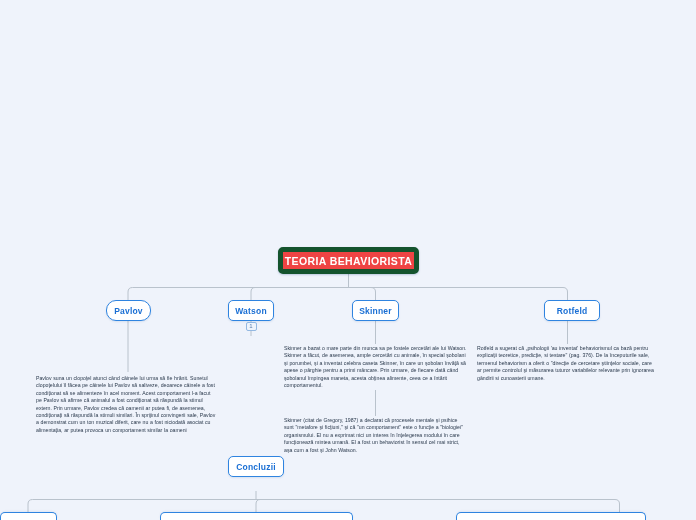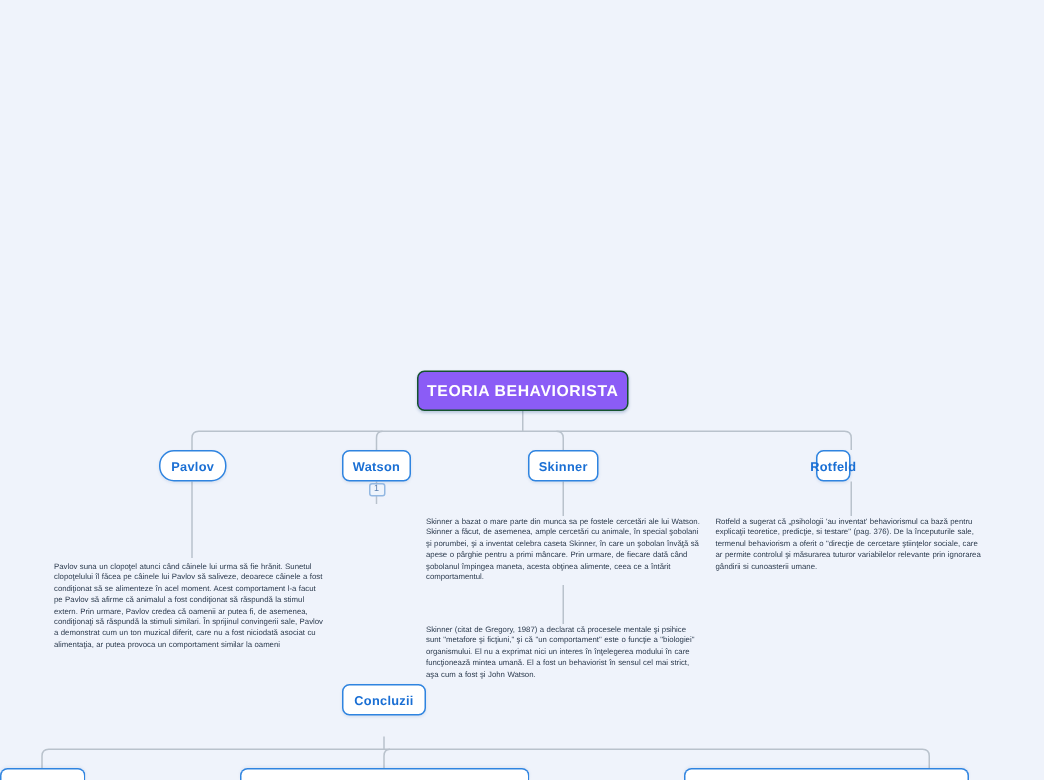--- a/index.html
+++ b/index.html
@@ -35,22 +35,22 @@
     position: absolute;
     box-sizing: border-box;
     border-radius: 5px;
     display: flex;
     align-items: center;
     justify-content: center;
     text-align: center;
     white-space: nowrap;
   }
   .node.root {
-    background: #8b5cf6;
-    border: 1px solid #14532d;
+    background: #ef4444;
+    border: 5px solid #14532d;
     color: #ffffff;
     font-weight: bold;
     font-size: 10.5px;
     letter-spacing: .4px;
     box-shadow: 0 1px 2px rgba(30,70,140,.25);
   }
   .node.branch {
     background: #ffffff;
     border: 1.6px solid #2f84e0;
     color: #1a6fd4;
@@ -132,21 +132,21 @@
 
   <div class="node branch" style="left:228px; top:300px; width:46px; height:21px;">
     <span>Watson</span>
   </div>
   <div class="badge" style="left:245.5px; top:322px;">1</div>
 
   <div class="node branch" style="left:352px; top:300px; width:47px; height:21px;text-align:center;">
     <span>Skinner</span>
   </div>
 
-  <div class="node branch" style="left:544px; top:300px; width:23px; height:21px;">
+  <div class="node branch" style="left:544px; top:300px; width:56px; height:21px;">
     <span>Rotfeld</span>
   </div>
 
   <div class="para" style="left:36px; top:375px; width:180px;">Pavlov suna un clopoţel atunci când câinele lui urma să fie hrănit. Sunetul clopoţelului îl făcea pe câinele lui Pavlov să saliveze, deoarece câinele a fost condiţionat să se alimenteze în acel moment. Acest comportament l-a facut pe Pavlov să afirme că animalul a fost condiţionat să răspundă la stimul extern. Prin urmare, Pavlov credea că oamenii ar putea fi, de asemenea, condiţionaţi să răspundă la stimuli similari. În sprijinul convingerii sale, Pavlov a demonstrat cum un ton muzical diferit, care nu a fost niciodată asociat cu alimentaţia, ar putea provoca un comportament similar la oameni</div>
 
   <div class="para" style="left:284px; top:345px; width:184px;">Skinner a bazat o mare parte din munca sa pe fostele cercetări ale lui Watson. Skinner a făcut, de asemenea, ample cercetări cu animale, în special şobolani şi porumbei, şi a inventat celebra caseta Skinner, în care un şobolan învăţă să apese o pârghie pentru a primi mâncare. Prin urmare, de fiecare dată când şobolanul împingea maneta, acesta obţinea alimente, ceea ce a întărit comportamentul.</div>
 
   <div class="para" style="left:284px; top:417px; width:184px;">Skinner (citat de Gregory, 1987) a declarat că procesele mentale şi psihice sunt "metafore şi ficţiuni," şi că "un comportament" este o funcţie a "biologiei" organismului. El nu a exprimat nici un interes în înţelegerea modului în care funcţionează mintea umană. El a fost un behaviorist în sensul cel mai strict, aşa cum a fost şi John Watson.</div>
 
   <div class="para" style="left:477px; top:345px; width:178px;">Rotfeld  a sugerat că „psihologii 'au inventat' behaviorismul  ca bază pentru explicaţii teoretice, predicţie, si testare" (pag. 376). De la începuturile sale, termenul behaviorism a oferit o "direcţie de cercetare ştiinţelor sociale, care ar permite controlul şi măsurarea tuturor variabilelor relevante prin ignorarea gândirii si cunoasterii umane.</div>

